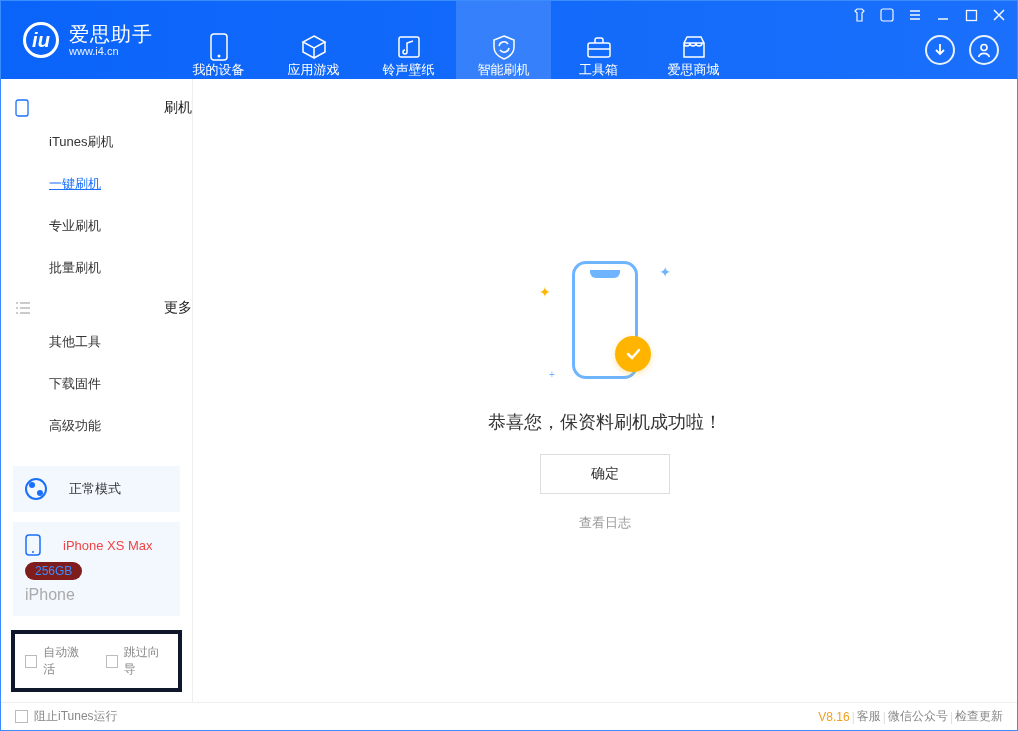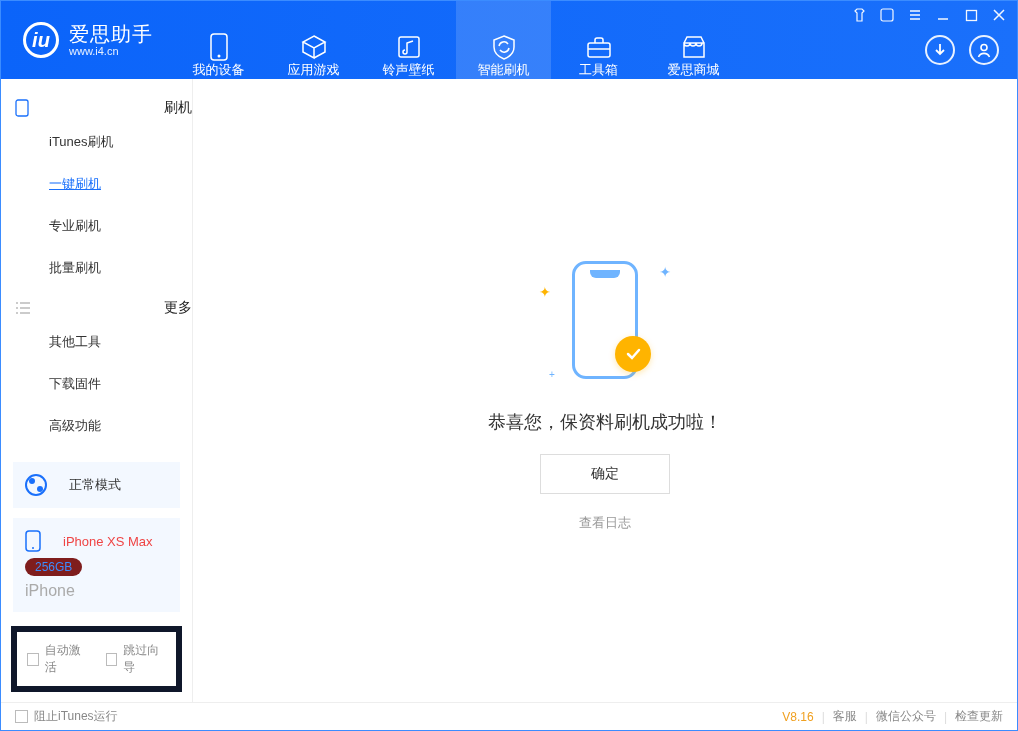--- a/index.html
+++ b/index.html
@@ -33,41 +33,41 @@
 .card { background: #f3f8ff; border-radius: 0; padding: 12px 12px; font-size: 13px; color: #333; }
 .card .row1 { display: flex; align-items: center; gap: 22px; }
 .mode-icon { width: 22px; height: 22px; border: 2px solid #1a70fb; border-radius: 50%; position: relative; }
 .mode-icon::before, .mode-icon::after { content: ""; position: absolute; background: #1a70fb; border-radius: 50%; }
 .mode-icon::before { width: 6px; height: 6px; left: 2px; top: 2px; }
 .mode-icon::after { width: 6px; height: 6px; right: 2px; bottom: 2px; }
 .device-name { color: #ef4444; font-weight: 500; }
 .badge { display: inline-block; background: #7f1d1d; color: #3b8cff; border-radius: 10px; padding: 2px 10px; font-size: 12px; margin-top: 6px; }
 .device-type { color: #aaa; font-size: 16px; margin-top: 6px; }
 
-.checkbox-row { border: 6px solid #0f172a; margin: 4px 10px 10px 10px; padding: 10px; display: flex; gap: 18px; align-items: center; }
+.checkbox-row { border: 4px solid #0f172a; margin: 4px 10px 10px 10px; padding: 10px; display: flex; gap: 18px; align-items: center; }
 .cb { display: flex; align-items: center; gap: 6px; font-size: 12px; color: #888; cursor: pointer; }
 .cb-box { width: 13px; height: 13px; border: 1px solid #bbb; }
 
 .main { flex: 1; display: flex; flex-direction: column; align-items: center; justify-content: center; gap: 20px; }
 .phone-illustration { position: relative; width: 200px; height: 140px; display: flex; align-items: center; justify-content: center; }
 .phone-shape { width: 66px; height: 118px; border: 3px solid #6fb4ff; border-radius: 14px; position: relative; background: #fff; }
 .phone-shape::before { content: ""; position: absolute; top: 6px; left: 50%; transform: translateX(-50%); width: 30px; height: 8px; background: #6fb4ff; border-radius: 0 0 6px 6px; }
 .check-badge { position: absolute; right: 54px; bottom: 18px; width: 36px; height: 36px; background: #ffb400; border-radius: 50%; display: flex; align-items: center; justify-content: center; box-shadow: 0 2px 6px rgba(255,180,0,.3); }
 .sparkle { position: absolute; font-size: 14px; }
 .sparkle.s1 { left: 34px; top: 34px; color: #ffb400; }
 .sparkle.s2 { right: 34px; top: 14px; color: #6fb4ff; }
 .sparkle.s3 { left: 44px; bottom: 10px; color: #6fb4ff; font-size: 10px; }
 
 .success-msg { font-size: 18px; color: #333; }
 .ok-btn { border: 1px solid #ddd; background: #fff; padding: 10px 50px; font-size: 14px; color: #333; cursor: pointer; }
 .log-link { font-size: 13px; color: #999; cursor: pointer; }
 
 .footer { height: 28px; border-top: 1px solid #eee; display: flex; align-items: center; padding: 8px 14px; font-size: 12px; color: #888; }
 .footer-left { display: flex; align-items: center; gap: 6px; }
-.footer-right { margin-left: auto; display: flex; align-items: center; gap: 8px; }
+.footer-right { margin-left: auto; display: flex; align-items: center; gap: 2px; }
 .footer-right .sep { color: #ddd; }
 .ver { color: #f0a020; }
 .flink { cursor: pointer; }
 </style>
 </head>
 <body>
 
 <div class="header">
   <div class="logo-block">
     <div class="logo-circle">iu</div>

